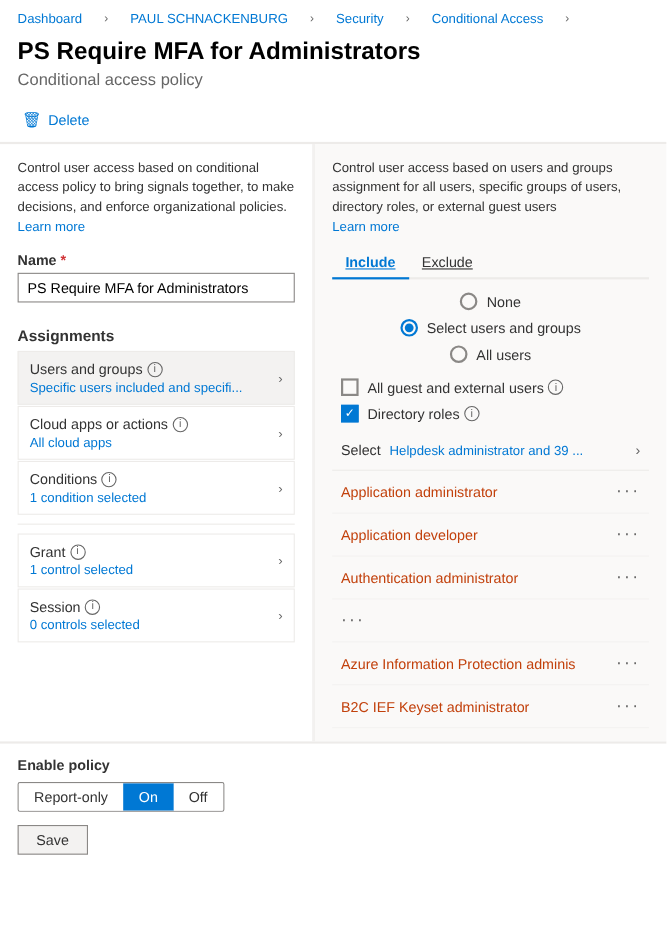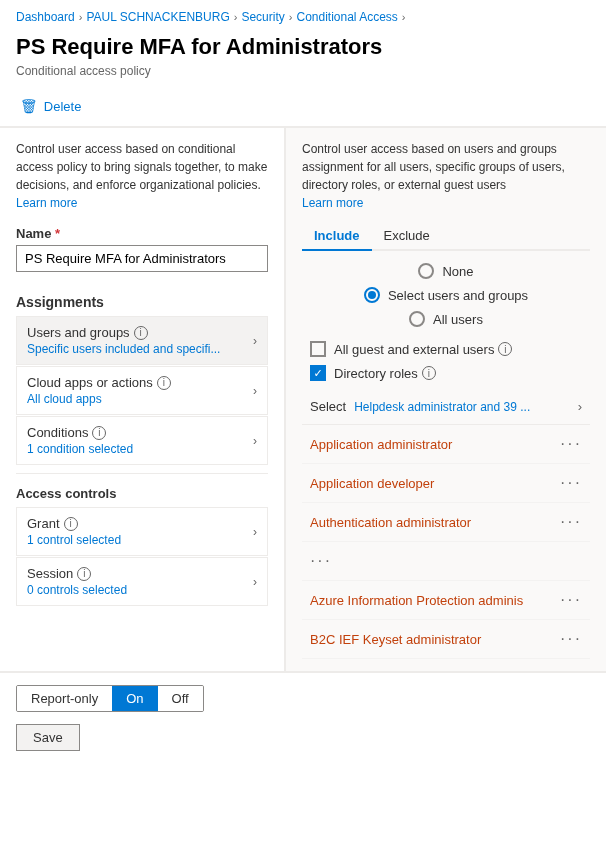--- a/index.html
+++ b/index.html
@@ -1,23 +1,23 @@
 <!DOCTYPE html>
 <html><head>
   <meta charset="utf-8">
   <style>
     * { box-sizing: border-box; margin: 0; padding: 0; }
     body { font-family: 'Segoe UI', Arial, sans-serif; font-size: 13px; color: #333; background: #fff; width: 606px; min-height: 865px; overflow-x: hidden; }
 
-    .breadcrumb { display: flex; align-items: center; gap: 4px; padding: 10px 16px 6px; font-size: 12px; color: #0078d4; text-align: right; }
+    .breadcrumb { display: flex; align-items: center; gap: 20px; padding: 10px 16px 6px; font-size: 12px; color: #0078d4; text-align: right; }
     .breadcrumb span { color: #0078d4; cursor: pointer; }
     .breadcrumb .sep { color: #666; font-size: 11px; }
 
     .page-title { font-size: 22px; font-weight: 600; color: #000; padding: 4px 16px 2px; }
-    .page-subtitle { font-size: 12px; color: #666; padding: 2px 16px 8px; }
+    .page-subtitle { font-size: 15px; color: #666; padding: 2px 16px 8px; }
 
     .toolbar { padding: 8px 16px; border-bottom: 1px solid #edebe9; display: flex; align-items: center; gap: 8px; }
     .delete-btn { display: flex; align-items: center; gap: 6px; color: #0078d4; background: none; border: none; cursor: pointer; font-size: 13px; padding: 4px; }
     .delete-icon { color: #0078d4; font-size: 14px; }
 
     .main-content { display: flex; border-top: 1px solid #edebe9; }
 
     .left-panel { width: 285px; min-width: 285px; padding: 12px 16px; border-right: 1px solid #edebe9; }
     .right-panel { flex: 1; padding: 12px 16px; background: #faf9f8; border-left: 1px solid #edebe9; }
 
@@ -40,21 +40,21 @@
 
     .access-controls-header { font-size: 13px; font-weight: 600; margin: 12px 0 6px; }
 
     .divider { border: none; border-top: 1px solid #edebe9; margin: 8px 0; }
 
     
     .right-description { font-size: 12px; color: #333; line-height: 1.5; margin-bottom: 10px; }
     .right-description a { color: #0078d4; text-decoration: none; }
 
     .tab-bar { display: flex; gap: 0; border-bottom: 2px solid #edebe9; margin-bottom: 12px; }
-    .tab { padding: 6px 12px; font-size: 13px; cursor: pointer; border-bottom: 2px solid transparent; margin-bottom: -2px; color: #333; }
+    .tab { padding: 6px 12px; font-size: 13px; cursor: pointer; border-bottom: 2px solid transparent; margin-bottom: -2px; color: #333; text-decoration: underline; }
     .tab.active { color: #0078d4; border-bottom-color: #0078d4; font-weight: 600; }
 
     .radio-group { display: flex; flex-direction: column; gap: 8px; margin-bottom: 14px; }
     .radio-item { display: flex; align-items: center; gap: 8px; cursor: pointer; justify-content: center; }
     .radio-circle { width: 16px; height: 16px; border: 2px solid #8a8886; border-radius: 50%; display: flex; align-items: center; justify-content: center; flex-shrink: 0; }
     .radio-circle.selected { border-color: #0078d4; }
     .radio-circle.selected::after { content: ''; width: 8px; height: 8px; background: #0078d4; border-radius: 50%; }
     .radio-label { font-size: 13px; }
 
     .checkbox-group { display: flex; flex-direction: column; gap: 8px; margin-bottom: 12px; padding-left: 8px; }
@@ -150,21 +150,20 @@
         <div class="nav-item-title">
           <span>Conditions</span>
           <span class="info-icon">i</span>
         </div>
         <div class="nav-item-sub">1 condition selected</div>
       </div>
       <span class="nav-chevron">›</span>
     </div>
 
     <hr class="divider">
-    <div class="access-controls-header">Access controls</div>
 
     
     <div class="nav-item">
       <div class="nav-item-content">
         <div class="nav-item-title">
           <span>Grant</span>
           <span class="info-icon">i</span>
         </div>
         <div class="nav-item-sub">1 control selected</div>
       </div>
@@ -256,19 +255,20 @@
       <div class="role-item">
         <span class="role-name">B2C IEF Keyset administrator</span>
         <span class="role-dots">···</span>
       </div>
     </div>
   </div>
 
 </div>
 
 <div class="bottom-bar">
+  <div class="enable-label">Enable policy</div>
   <div class="toggle-group">
     <div class="toggle-option">Report-only</div>
     <div class="toggle-option active">On</div>
     <div class="toggle-option">Off</div>
   </div>
   <button class="save-btn">Save</button>
 </div>
 
 </body></html>

